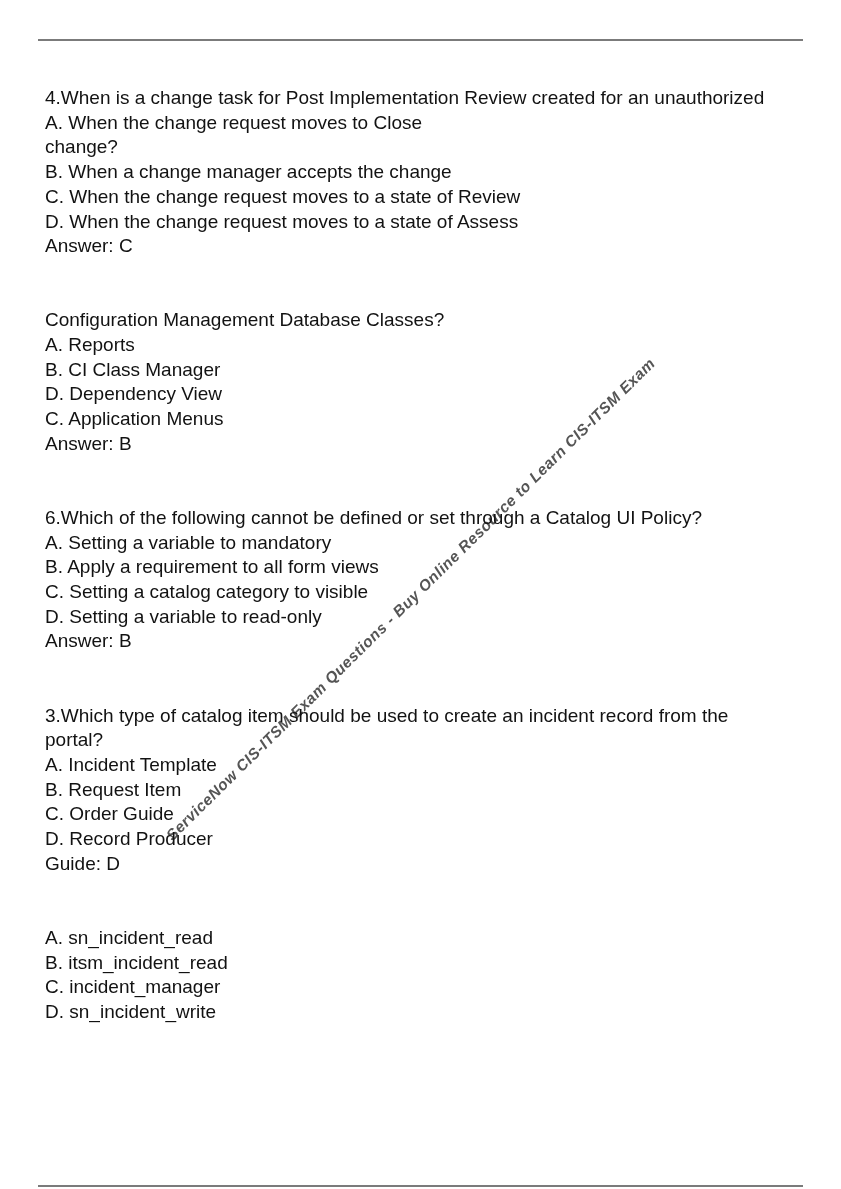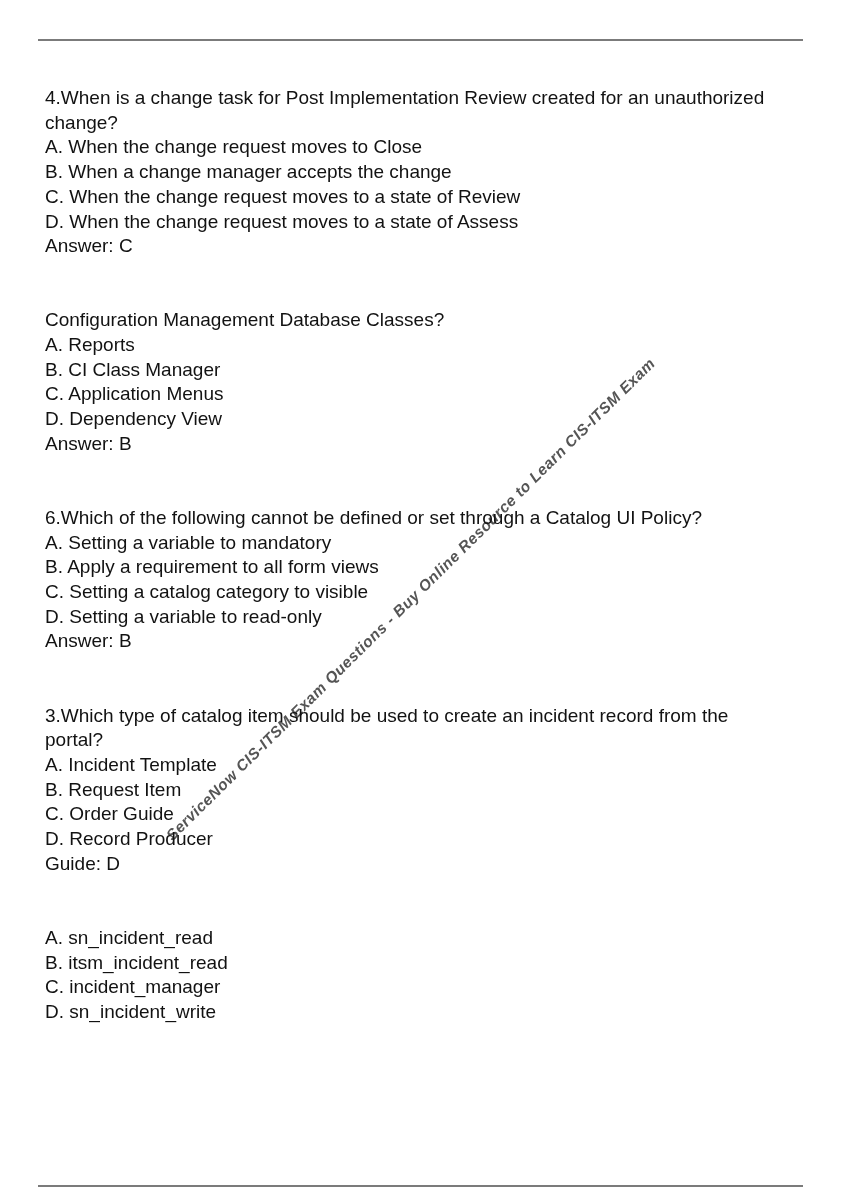--- a/index.html
+++ b/index.html
@@ -63,34 +63,34 @@
 <div class="page">
 
   <div class="rule rule-top"></div>
 
   <div class="watermark">ServiceNow CIS-ITSM Exam Questions - Buy Online Resource to Learn CIS-ITSM Exam</div>
 
   <div class="content">
 
     <div class="q-block">
       <div class="line">4.When is a change task for Post Implementation Review created for an unauthorized</div>
+      <div class="line">A. When the change request moves to Close</div>
       <div class="line">change?</div>
-      <div class="line">A. When the change request moves to Close</div>
       <div class="line">B. When a change manager accepts the change</div>
       <div class="line">C. When the change request moves to a state of Review</div>
       <div class="line">D. When the change request moves to a state of Assess</div>
       <div class="line">Answer: C</div>
     </div>
 
     <div class="q-block">
       <div class="line">Configuration Management Database Classes?</div>
       <div class="line">A. Reports</div>
       <div class="line">B. CI Class Manager</div>
+      <div class="line">D. Dependency View</div>
       <div class="line">C. Application Menus</div>
-      <div class="line">D. Dependency View</div>
       <div class="line">Answer: B</div>
     </div>
 
     <div class="q-block">
       <div class="line">6.Which of the following cannot be defined or set through a Catalog UI Policy?</div>
       <div class="line">A. Setting a variable to mandatory</div>
       <div class="line">B. Apply a requirement to all form views</div>
       <div class="line">C. Setting a catalog category to visible</div>
       <div class="line">D. Setting a variable to read-only</div>
       <div class="line">Answer: B</div>

